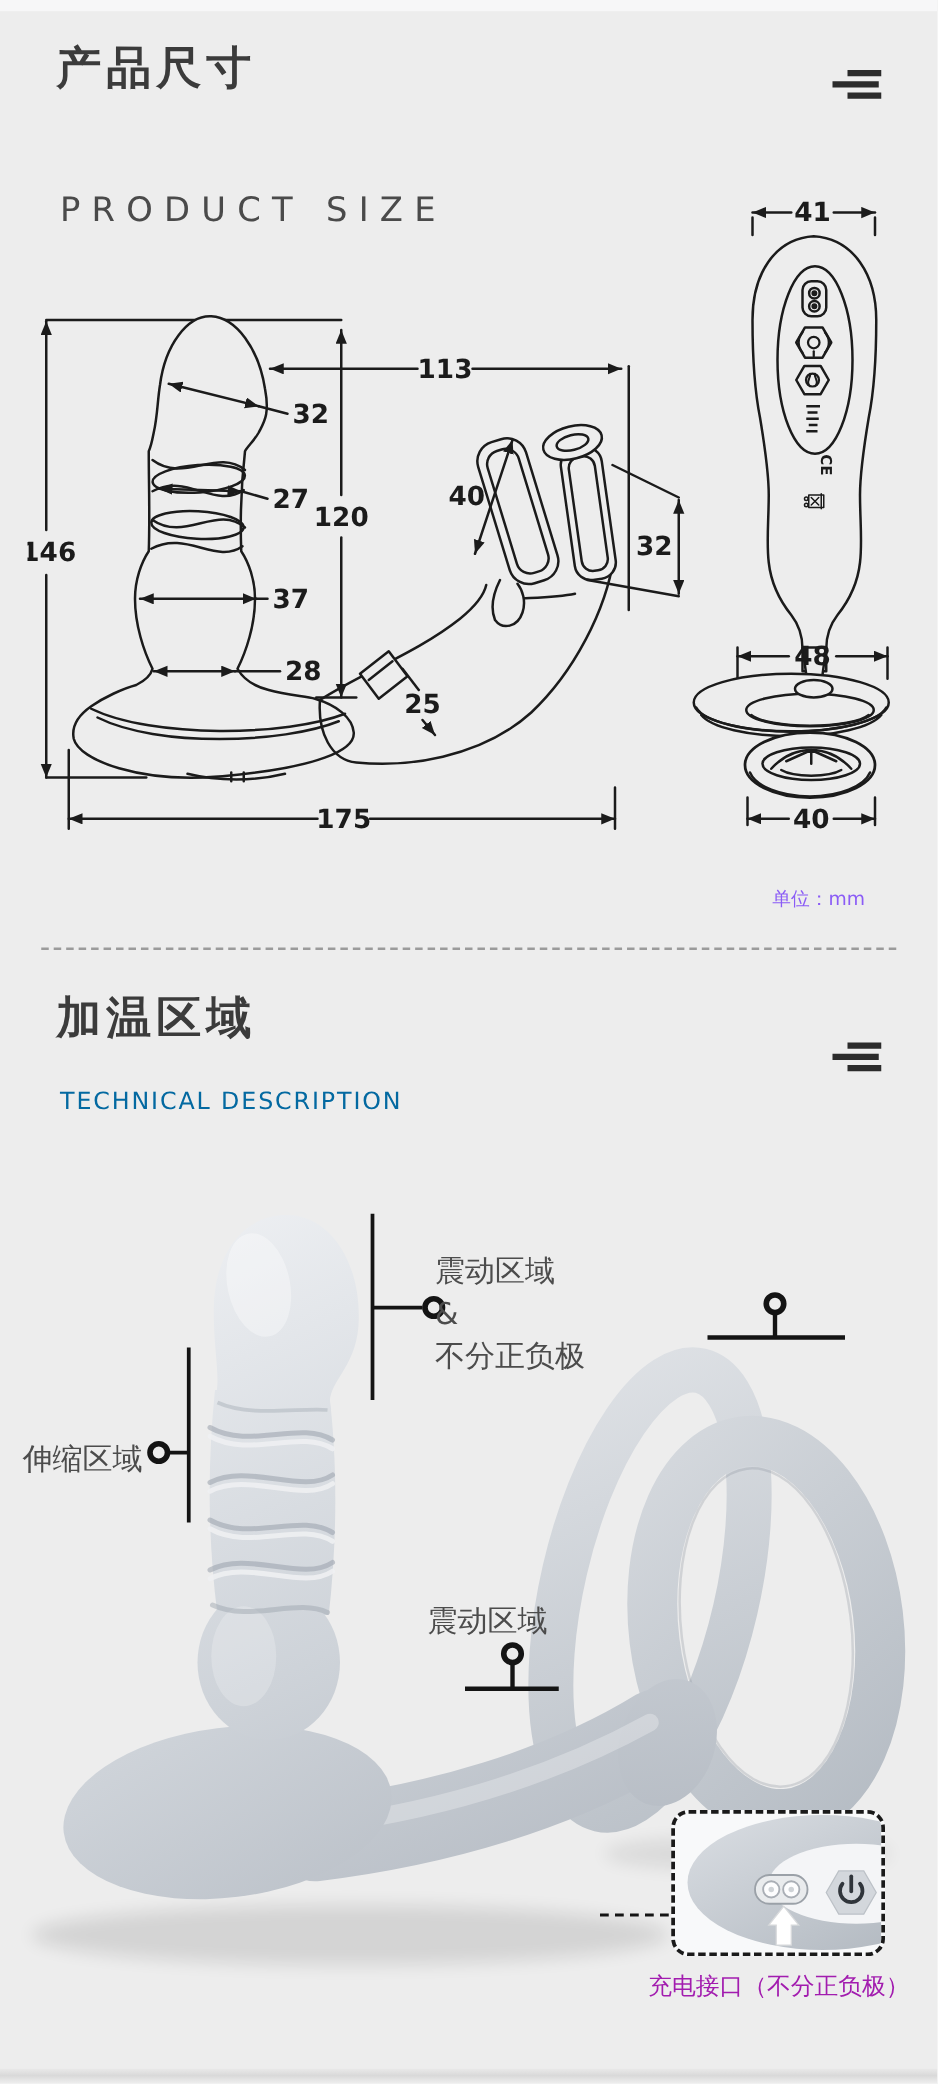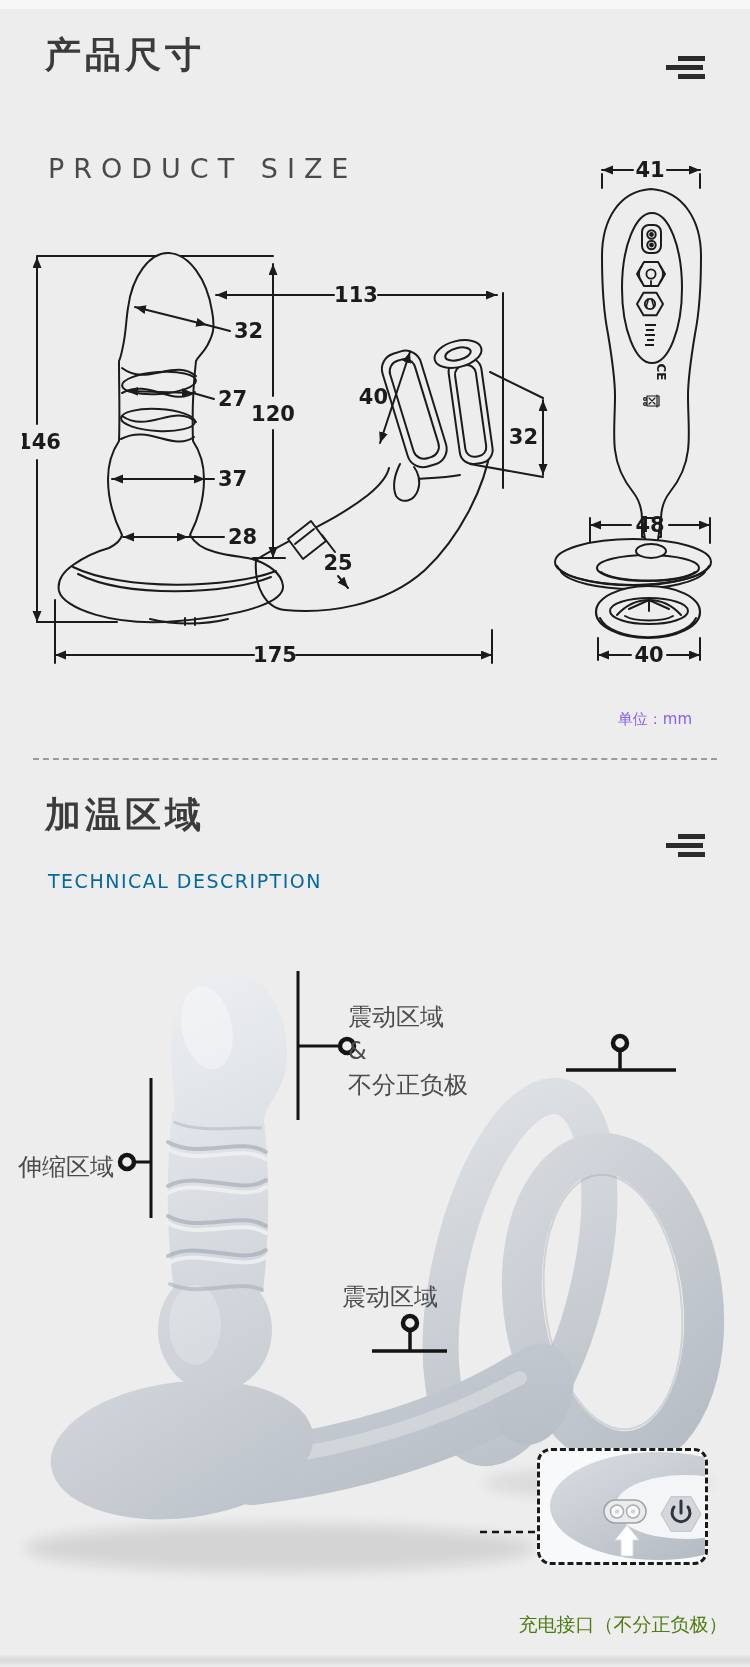--- a/index.html
+++ b/index.html
@@ -26,21 +26,21 @@
   svg{position:absolute;}
   svg text{font-family:"DejaVu Sans",sans-serif;font-weight:bold;fill:#1b1b1b;}
   .callout{position:absolute;color:#4c4c4c;font-size:24px;line-height:34px;}
   .c-center{}
   .inset{
     position:absolute;left:537px;top:1448px;width:171px;height:117px;
     border:3px dashed #1a1a1a;border-radius:14px;background:#f8f9fa;
     box-sizing:border-box;overflow:hidden;
   }
   .inset svg{position:static;}
-  .charge-caption{position:absolute;left:496px;top:1576px;width:254px;text-align:center;font-size:19px;color:#4d7c0f;margin-top:36px;}
+  .charge-caption{position:absolute;left:496px;top:1576px;width:254px;text-align:center;font-size:19px;color:#a21caf;}
   .footer-band{position:absolute;left:0;top:1655px;width:750px;height:12px;
     background:linear-gradient(180deg,#e9e9e9 0%,#d9d9d9 45%,#efefef 100%);}
 </style>
 </head>
 <body>
 
 <div class="page">
   <div class="top-strip"></div>
 
   <div class="sec-title" style="top:36px;">产品尺寸</div>

